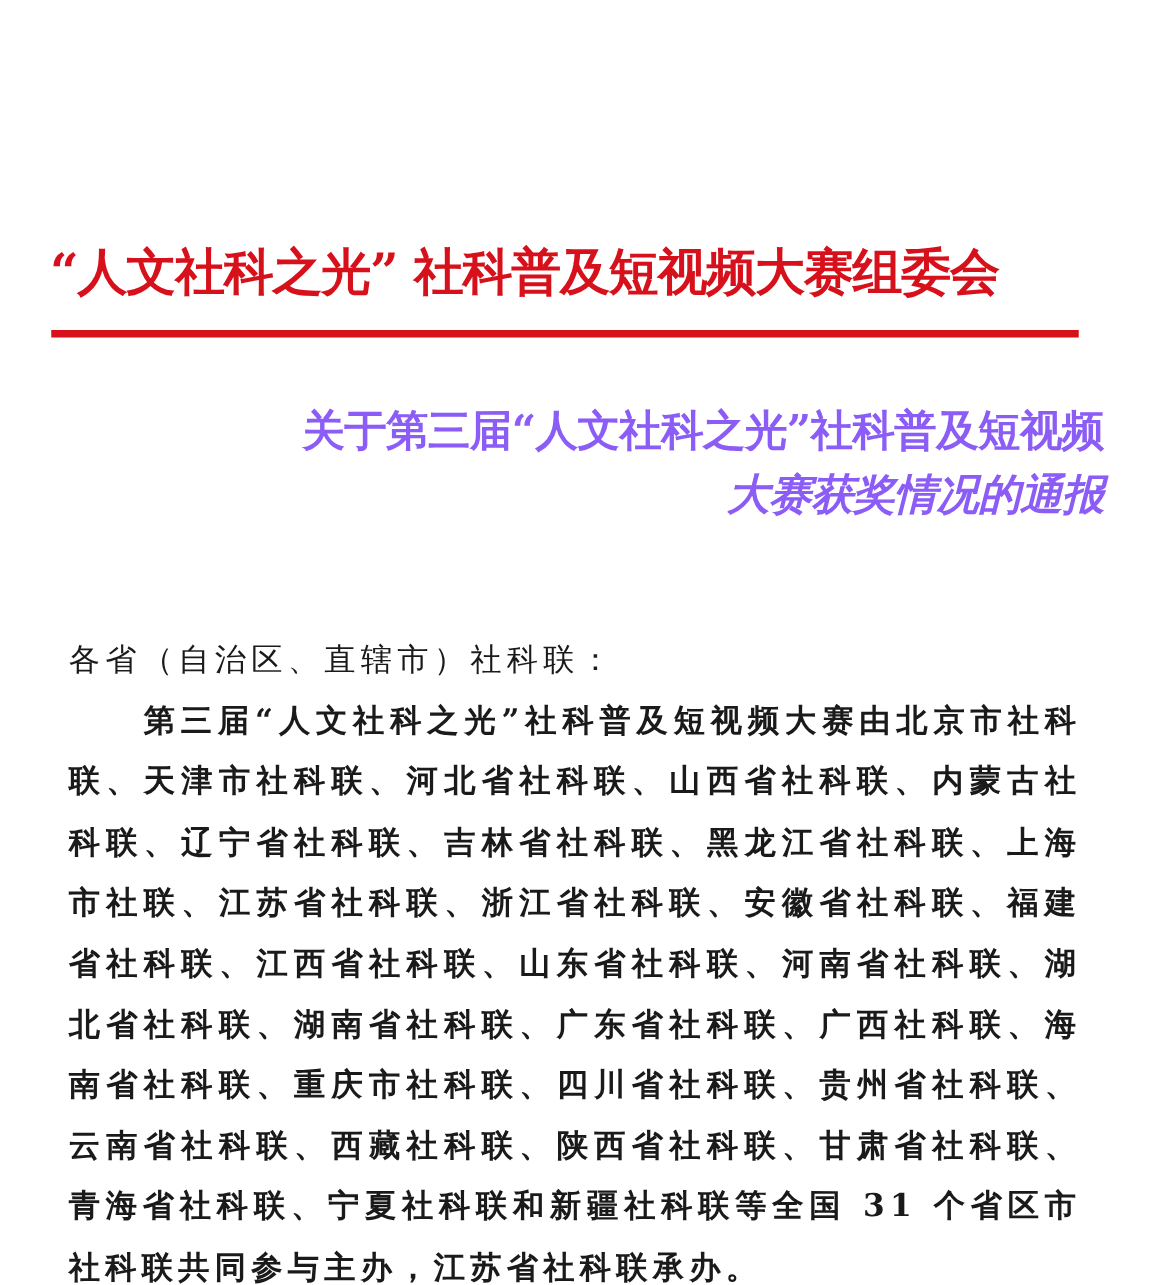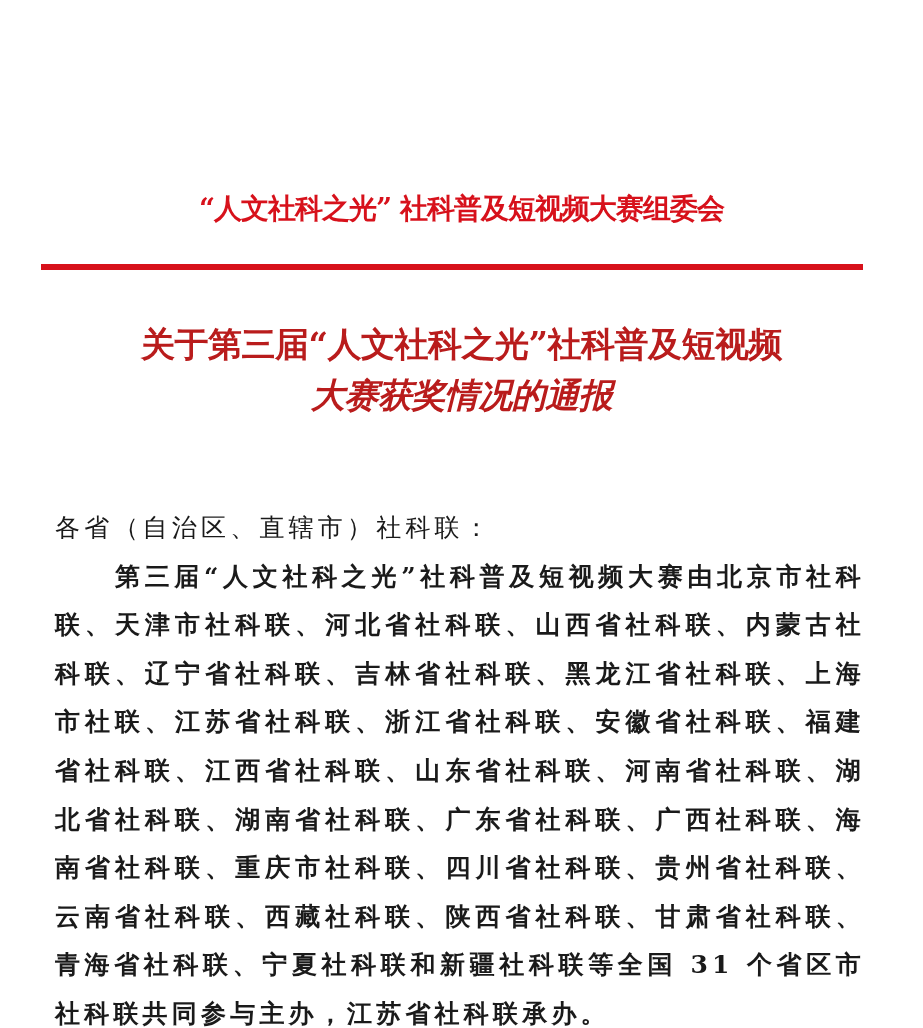--- a/index.html
+++ b/index.html
@@ -1,31 +1,30 @@
 <!DOCTYPE html>
 <html><head>
   <meta charset="utf-8">
   <style>
     html, body { margin: 0; padding: 0; background: #ffffff; }
     body { width: 923px; height: 1028px; position: relative; overflow: hidden; }
     .header-title {
       position: absolute; left: 40px; top: 190px; width: 843px;
-      text-align: center;
       font-family: "DejaVu Serif", "Liberation Serif", serif;
-      font-weight: bold; font-size: 28px; letter-spacing: -1px;
+      font-weight: bold; font-size: 40px; letter-spacing: -1px;
       color: #d7111b; white-space: nowrap;
     }
     .red-rule {
       position: absolute; left: 41px; top: 264px; width: 822px; height: 6px;
       background: #d7111b;
     }
     .doc-title {
-      position: absolute; left: 40px; width: 843px; text-align: center;
+      position: absolute; left: 40px; width: 843px; text-align: right;
       font-family: "DejaVu Serif", "Liberation Serif", serif;
-      font-weight: bold; font-size: 34px; color: #b91c1c; white-space: nowrap;
+      font-weight: bold; font-size: 34px; color: #8b5cf6; white-space: nowrap;
       letter-spacing: -0.5px;
     }
     .doc-title.l1 { top: 322px; }
     .doc-title.l2 { top: 373px; font-style: italic; }
     .body {
       position: absolute; left: 55px; top: 504px; width: 810px;
       font-family: "DejaVu Serif", "Liberation Serif", serif;
       font-size: 25px; color: #1a1a1a; line-height: 48.6px;
       letter-spacing: 4.2px;
     }

